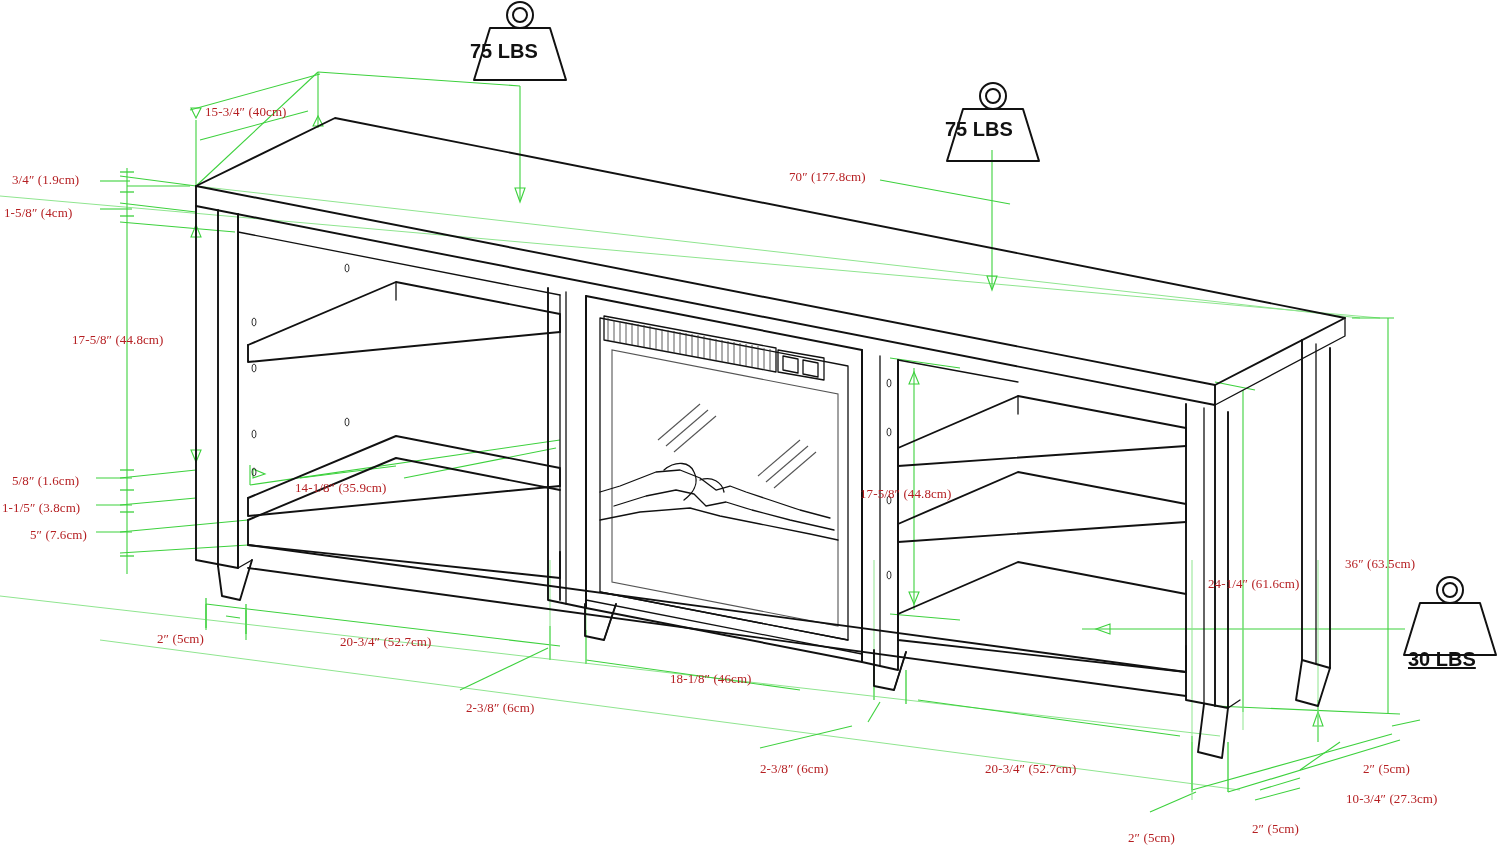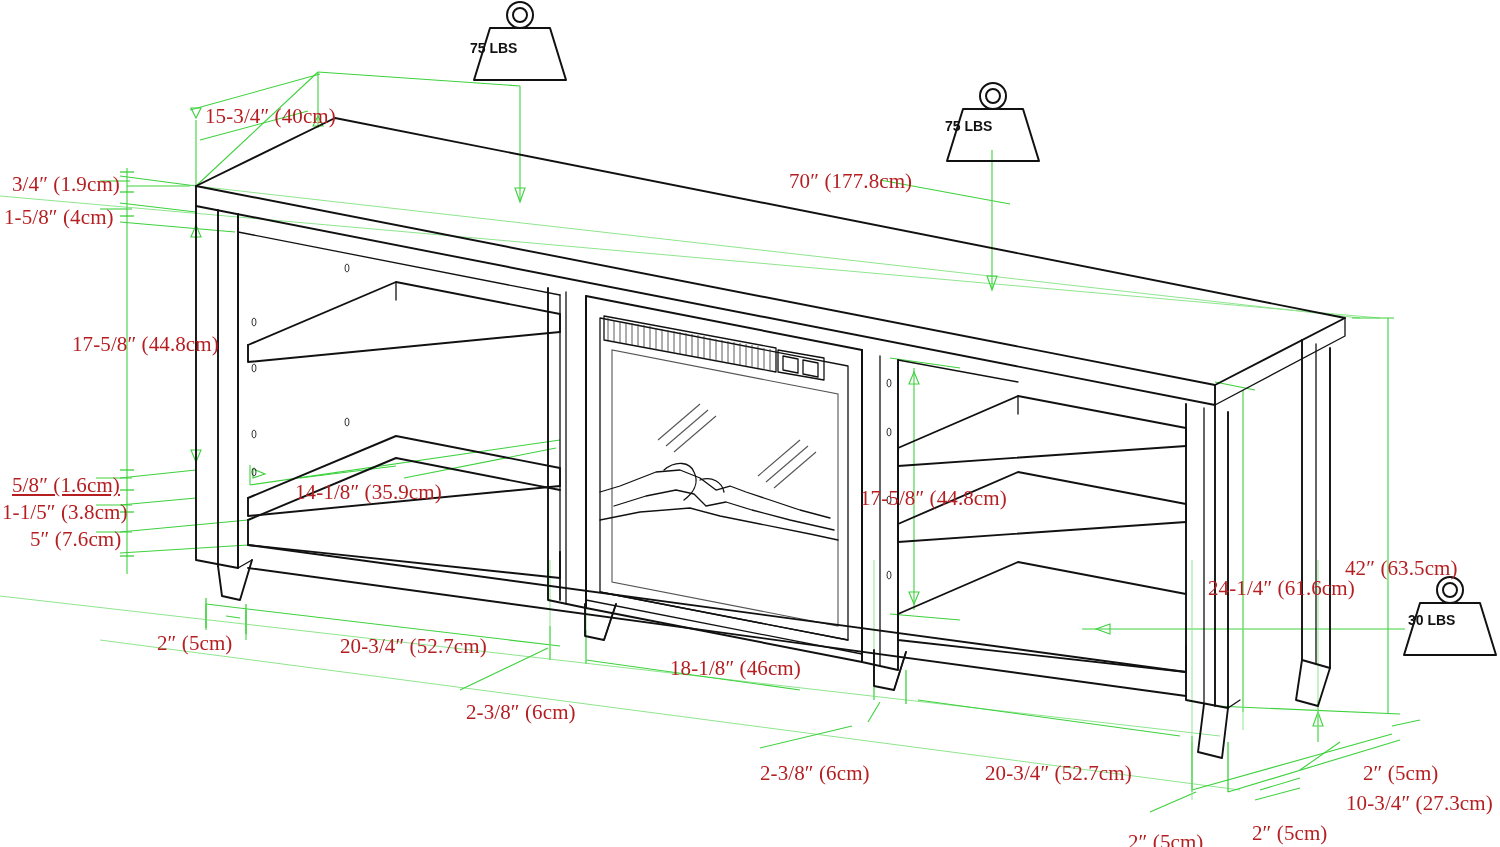--- a/index.html
+++ b/index.html
@@ -9,23 +9,23 @@
   svg#drawing{position:absolute;left:0;top:0;width:1500px;height:847px;}
   .furn{fill:none;stroke:#111111;stroke-width:1.9;stroke-linejoin:round;stroke-linecap:round;}
   .furn-thin{fill:none;stroke:#111111;stroke-width:1.3;stroke-linejoin:round;stroke-linecap:round;}
   .furn-hair{fill:none;stroke:#222222;stroke-width:0.9;}
   .glass{fill:none;stroke:#555;stroke-width:1.1;}
   .dimline{fill:none;stroke:#3dd13d;stroke-width:1.1;}
   .dimline-pale{fill:none;stroke:#8fe58f;stroke-width:1;}
   .dimtick{stroke:#3dd13d;stroke-width:1.3;}
   .wt{fill:none;stroke:#111;stroke-width:2;stroke-linejoin:round;}
   .dimtext{position:absolute;color:#b51f22;font-family:"Liberation Serif",serif;
-           font-size:21px;white-space:nowrap;letter-spacing:.1px;}
+           font-size:13px;white-space:nowrap;letter-spacing:.1px;}
   .wtlabel{position:absolute;color:#111;font-family:"Liberation Sans",sans-serif;
-           font-size:14px;font-weight:bold;white-space:nowrap;}
+           font-size:20px;font-weight:bold;white-space:nowrap;}
 </style>
 </head>
 <body>
 
 <div id="stage">
 
   <svg id="drawing" viewBox="0 0 1500 847">
 
     <g>
 
@@ -298,36 +298,36 @@
     </g>
   </svg>
 
   <div id="dim-labels">
       <div class="dimtext" style="left: 205px; top: 104px;">15-3/4″ (40cm)</div>
       <div class="dimtext" style="left: 12px; top: 172px;">3/4″ (1.9cm)</div>
       <div class="dimtext" style="left: 4px; top: 205px;">1-5/8″ (4cm)</div>
       <div class="dimtext" style="left: 789px; top: 169px;">70″ (177.8cm)</div>
       <div class="dimtext" style="left: 72px; top: 332px;">17-5/8″ (44.8cm)</div>
       <div class="dimtext" style="left: 295px; top: 480px;">14-1/8″ (35.9cm)</div>
-      <div class="dimtext" style="left: 12px; top: 473px; text-decoration: underline;">5/8″ (1.6cm)</div>
+      <div class="dimtext" style="left: 12px; top: 473px;">5/8″ (1.6cm)</div>
       <div class="dimtext" style="left: 2px; top: 500px;">1-1/5″ (3.8cm)</div>
       <div class="dimtext" style="left: 30px; top: 527px;">5″ (7.6cm)</div>
       <div class="dimtext" style="left: 860px; top: 486px;">17-5/8″ (44.8cm)</div>
       <div class="dimtext" style="left: 1208px; top: 576px;">24-1/4″ (61.6cm)</div>
-      <div class="dimtext" style="left: 1345px; top: 556px;">42″ (63.5cm)</div>
+      <div class="dimtext" style="left: 1345px; top: 556px;">36″ (63.5cm)</div>
       <div class="dimtext" style="left: 157px; top: 631px;">2″ (5cm)</div>
       <div class="dimtext" style="left: 340px; top: 634px;">20-3/4″ (52.7cm)</div>
       <div class="dimtext" style="left: 466px; top: 700px;">2-3/8″ (6cm)</div>
-      <div class="dimtext" style="left: 670px; top: 656px;">18-1/8″ (46cm)</div>
+      <div class="dimtext" style="left: 670px; top: 671px;">18-1/8″ (46cm)</div>
       <div class="dimtext" style="left: 760px; top: 761px;">2-3/8″ (6cm)</div>
       <div class="dimtext" style="left: 985px; top: 761px;">20-3/4″ (52.7cm)</div>
       <div class="dimtext" style="left: 1363px; top: 761px;">2″ (5cm)</div>
       <div class="dimtext" style="left: 1306px; top: 791px; margin-left: 40px;">10-3/4″ (27.3cm)</div>
       <div class="dimtext" style="left: 1252px; top: 821px;">2″ (5cm)</div>
       <div class="dimtext" style="left: 1128px; top: 830px;">2″ (5cm)</div>
     </div>
   <div id="weight-labels">
       <div class="wtlabel" style="left: 470px; top: 40px;">75 LBS</div>
       <div class="wtlabel" style="left: 945px; top: 118px;">75 LBS</div>
-      <div class="wtlabel" style="left: 1408px; top: 612px;">30 LBS</div>
+      <div class="wtlabel" style="left: 1408px; top: 648px; text-decoration: underline;">30 LBS</div>
     </div>
 
 </div>
 
 </body></html>

